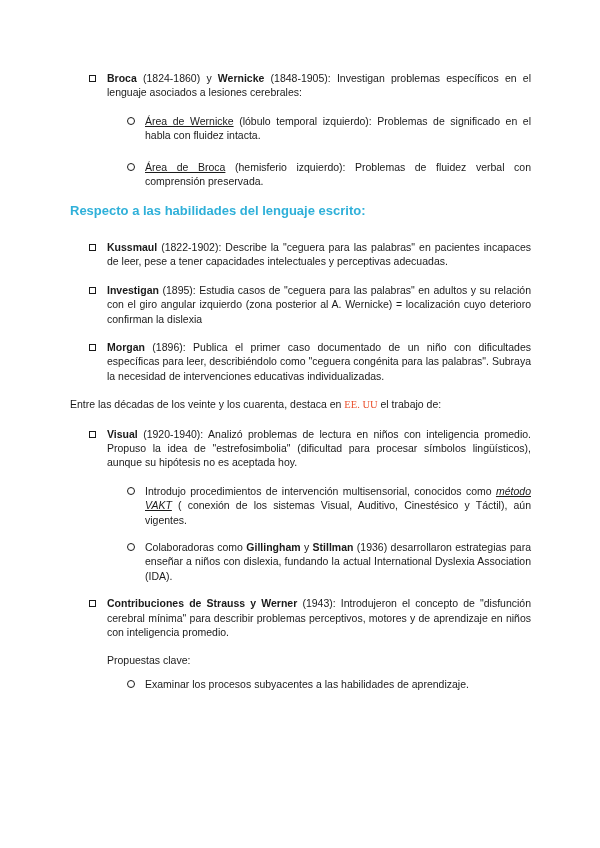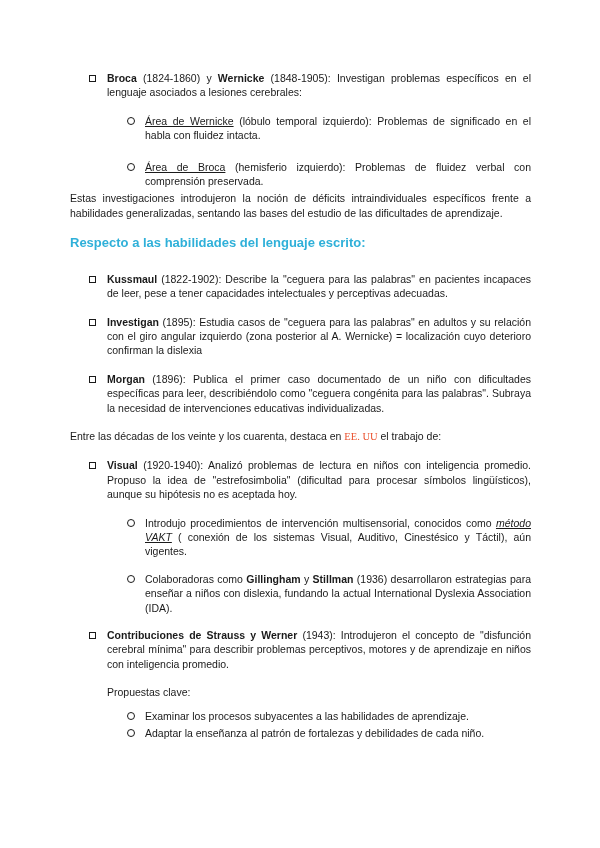--- a/index.html
+++ b/index.html
@@ -83,21 +83,20 @@
   <div class="li l2 after-group">
     <span class="marker ci"></span>
     <div class="txt"><span class="u">Área de Wernicke</span><span> (lóbulo temporal izquierdo): Problemas de significado en el habla con fluidez intacta.</span></div>
   </div>
 
   <div class="li l2 tight">
     <span class="marker ci"></span>
     <div class="txt"><span class="u">Área de Broca</span><span> (hemisferio izquierdo): Problemas de fluidez verbal con comprensión preservada.</span></div>
   </div>
 
-  <p class="para"><span>Estas investigaciones introdujeron la noción de déficits intraindividuales específicos frente a habilidades generalizadas, sentando las bases del estudio de las dificultades de aprendizaje.</span></p>
 
   <h2 class="heading">Respecto a las habilidades del lenguaje escrito:</h2>
 
   <div class="li l1">
     <span class="marker sq"></span>
     <div class="txt"><span class="b">Kussmaul</span><span> (1822-1902): Describe la "ceguera para las palabras" en pacientes incapaces de leer, pese a tener capacidades intelectuales y perceptivas adecuadas.</span></div>
   </div>
 
   <div class="li l1">
     <span class="marker sq"></span>
@@ -131,19 +130,15 @@
     <div class="txt"><span class="b">Contribuciones de Strauss y Werner</span><span> (1943): Introdujeron el concepto de "disfunción cerebral mínima" para describir problemas perceptivos, motores y de aprendizaje en niños con inteligencia promedio.</span></div>
   </div>
 
   <p class="para para-indent">Propuestas clave:</p>
 
   <div class="li l2 tight">
     <span class="marker ci"></span>
     <div class="txt"><span>Examinar los procesos subyacentes a las habilidades de aprendizaje.</span></div>
   </div>
 
-  <div class="li l2 tight">
-    <span class="marker ci"></span>
-    <div class="txt"><span>Adaptar la enseñanza al patrón de fortalezas y debilidades de cada niño.</span></div>
-  </div>
 
 
 </div>
 
 </body></html>

